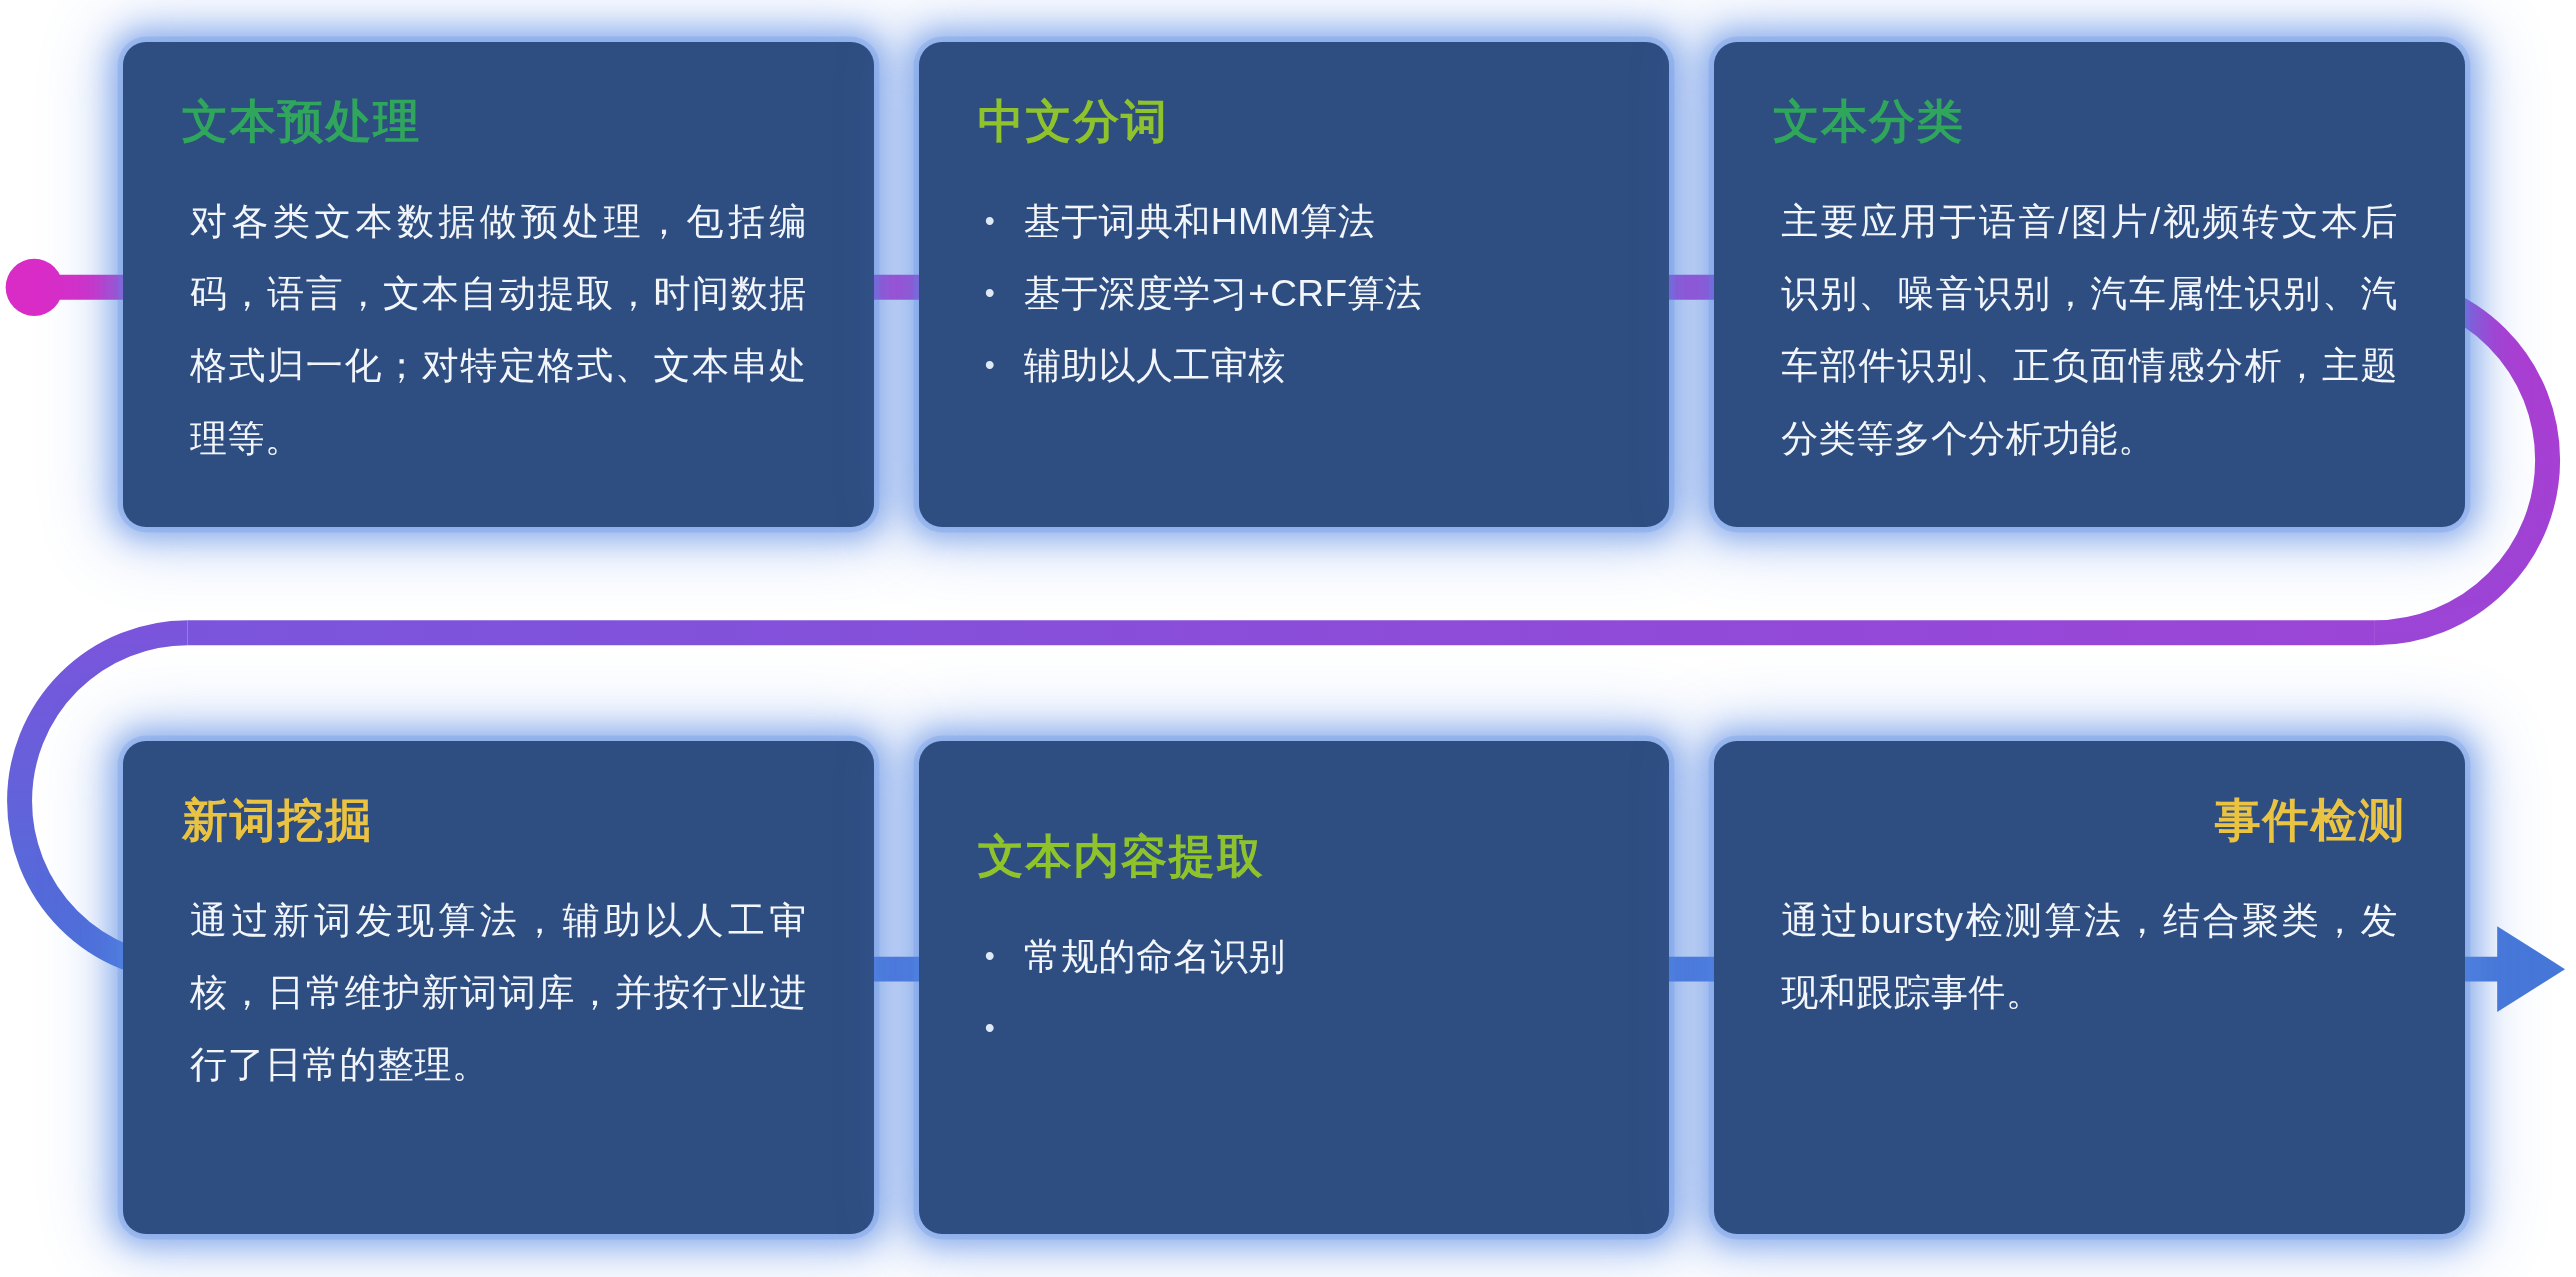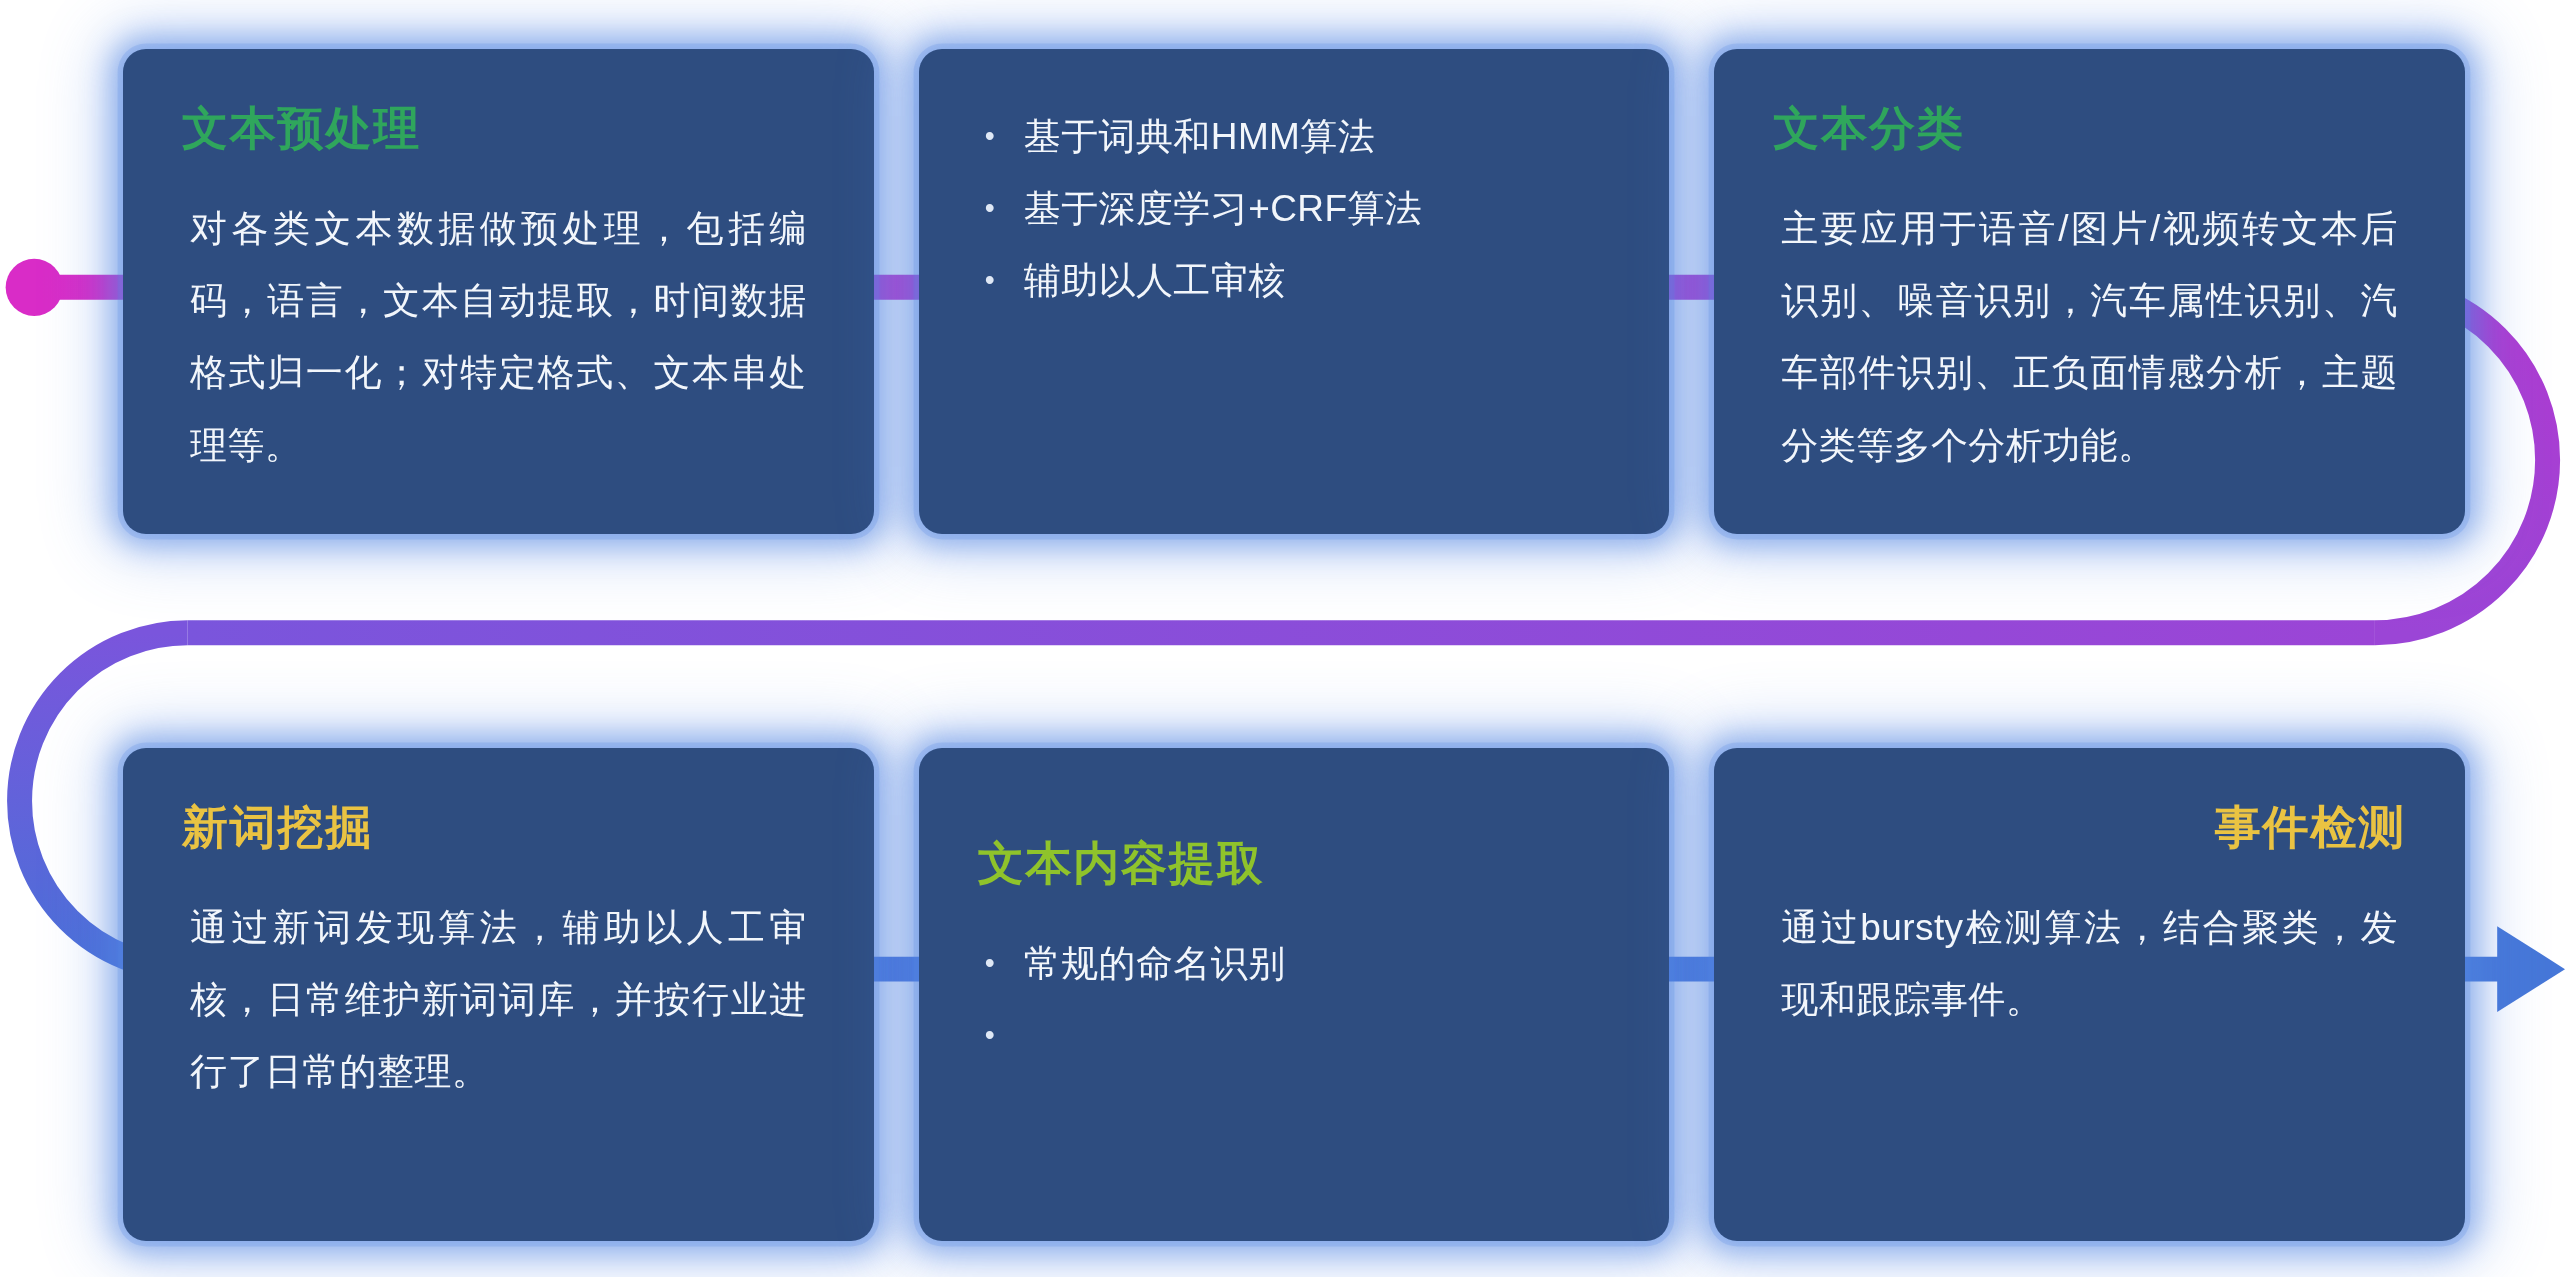--- a/index.html
+++ b/index.html
@@ -10,21 +10,21 @@
     font-family: "Liberation Sans", "DejaVu Sans", sans-serif;
     overflow: hidden;
   }
   .stage { position: relative; width: 2576px; height: 1277px; }
 
   svg.flow-connector {
     position: absolute; left: 0; top: 0; z-index: 0;
   }
 
   .card-grid {
-    position: absolute; left: 123px; top: 49px; width: 2342px;
+    position: absolute; left: 123px; top: 42px; width: 2342px;
     display: grid;
     grid-template-columns: repeat(3, 1fr);
     grid-template-rows: 485px 493px;
     column-gap: 45px;
     row-gap: 214px;
     z-index: 1;
   }
 
   .card {
     background: #2e4d80;
@@ -115,20 +115,21 @@
   </svg>
 
   <div class="card-grid">
 
     <article class="card">
       <h2 class="card-title" style="color: rgb(47, 166, 92);">文本预处理</h2>
       <p class="card-body">对各类文本数据做预处理，包括编码，语言，文本自动提取，时间数据格式归一化；对特定格式、文本串处理等。</p>
     </article>
 
     <article class="card">
+      <h2 class="card-title" style="color: rgb(143, 195, 43);">中文分词</h2>
       <ul class="card-list">
         <li>
           <span class="bullet-glyph">•</span>
           <span>基于词典和HMM算法</span>
         </li>
         <li>
           <span class="bullet-glyph">•</span>
           <span>基于深度学习+CRF算法</span>
         </li>
         <li>

